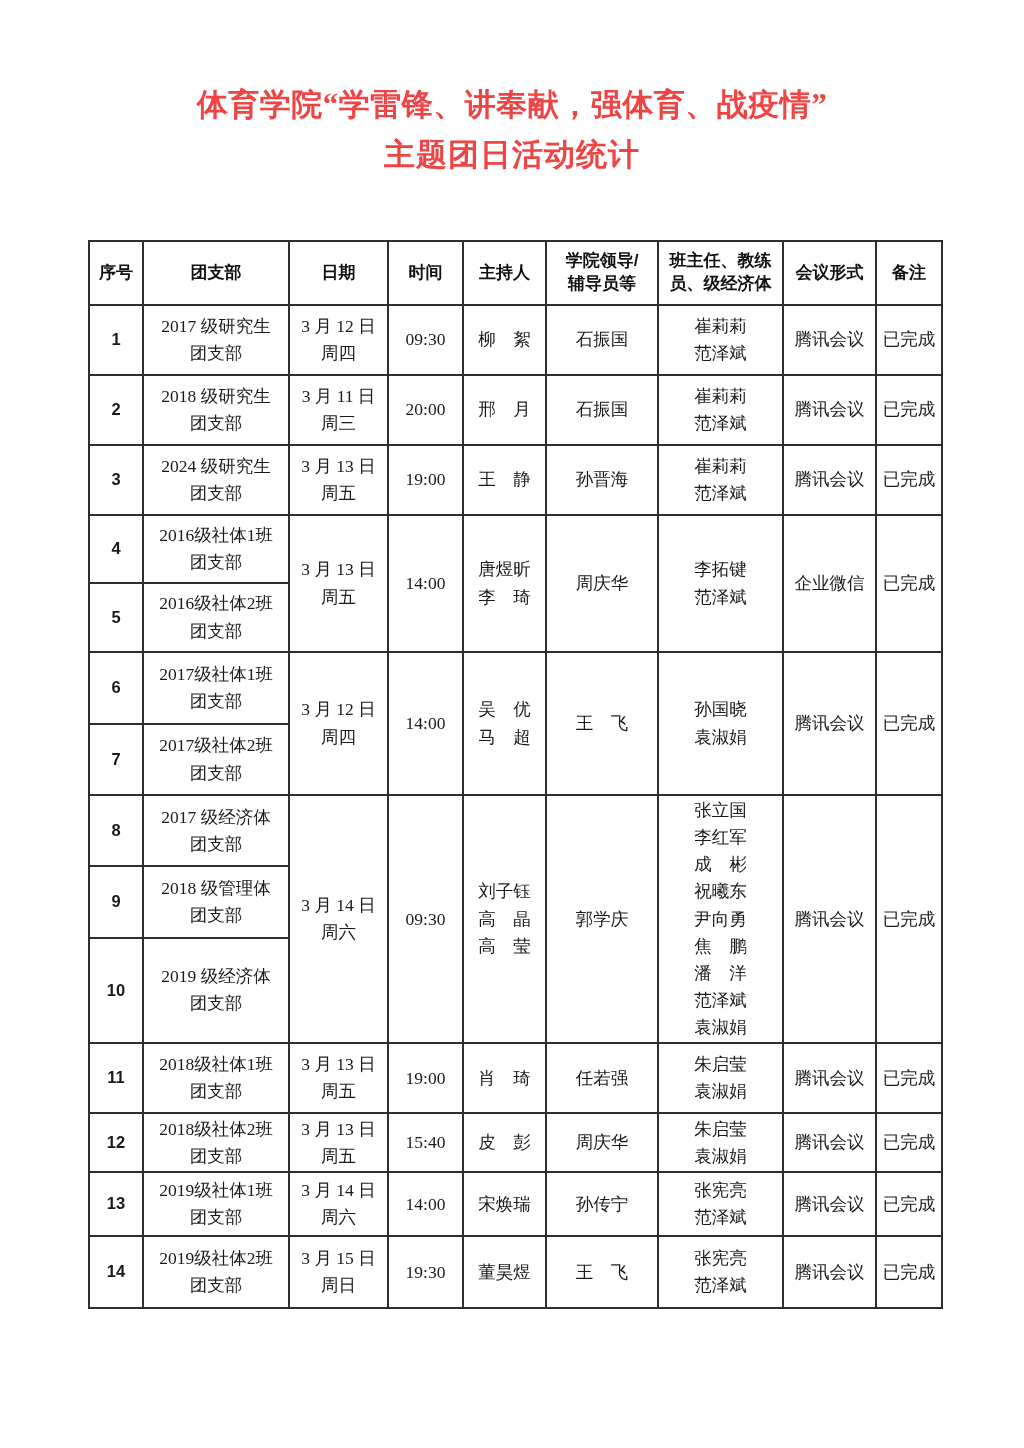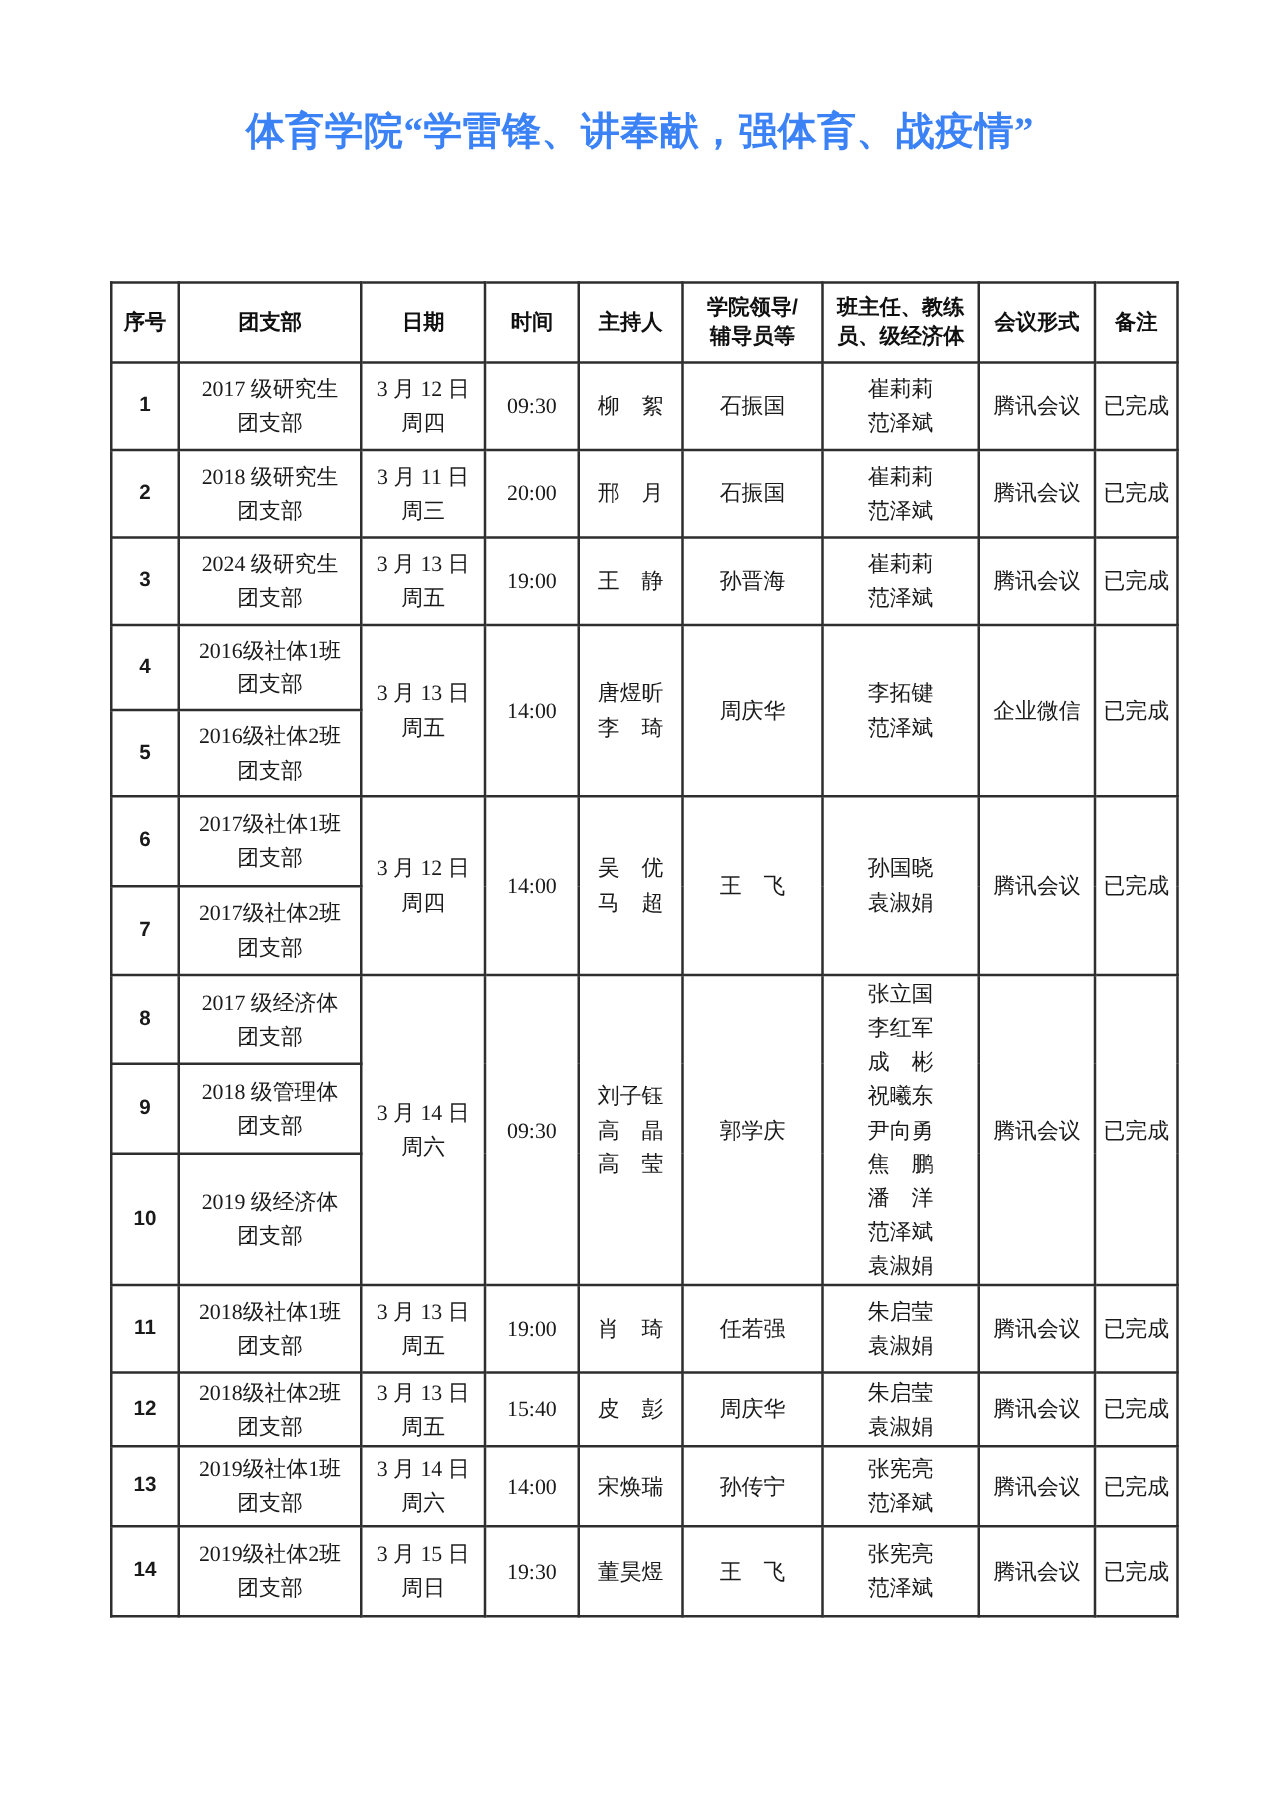--- a/index.html
+++ b/index.html
@@ -7,27 +7,27 @@
   body {
     width: 1024px; height: 1448px;
     background: #ffffff; color: #161616;
     font-family: "Liberation Serif", serif;
   }
   .page { position: relative; width: 1024px; height: 1448px; overflow: hidden; background:#fff; }
 
   .titles {
     position: absolute; top: 88px; left: 0; width: 100%;
     text-align: center; font-family: "Liberation Serif", serif;
-    font-weight: 700; color: #3b82f6;
+    font-weight: 700; color: #ef4444;
   }
   .titles .t1 { font-size: 31px; line-height: 1.1; letter-spacing: 0.5px; }
   .titles .t2 { font-size: 31px; line-height: 1.1; margin-top: 16px; letter-spacing: 1px; }
 
   table.doc {
-    position: absolute; left: 88px; top: 225px; width: 853px;
+    position: absolute; left: 88px; top: 240px; width: 853px;
     border-collapse: collapse; table-layout: fixed;
   }
   th, td {
     border: 2px solid #2e2e2e;
     text-align: center; vertical-align: middle;
     white-space: pre-line; padding: 1px 2px; overflow: hidden;
   }
   th {
     font-family: "Liberation Sans", sans-serif;
     font-weight: 700; font-size: 17px; line-height: 1.35; color: #101010;
@@ -38,20 +38,21 @@
     font-weight: 700; font-size: 16.5px;
   }
 </style>
 </head>
 <body>
 
 <div class="page">
 
   <div class="titles">
     <div class="t1">体育学院“学雷锋、讲奉献，强体育、战疫情”</div>
+    <div class="t2">主题团日活动统计</div>
   </div>
 
   <table class="doc">
     <colgroup>
       <col style="width:54px">
         <col style="width:146px">
         <col style="width:99px">
       <col style="width:75px">
         <col style="width:83px">
         <col style="width:112px">

